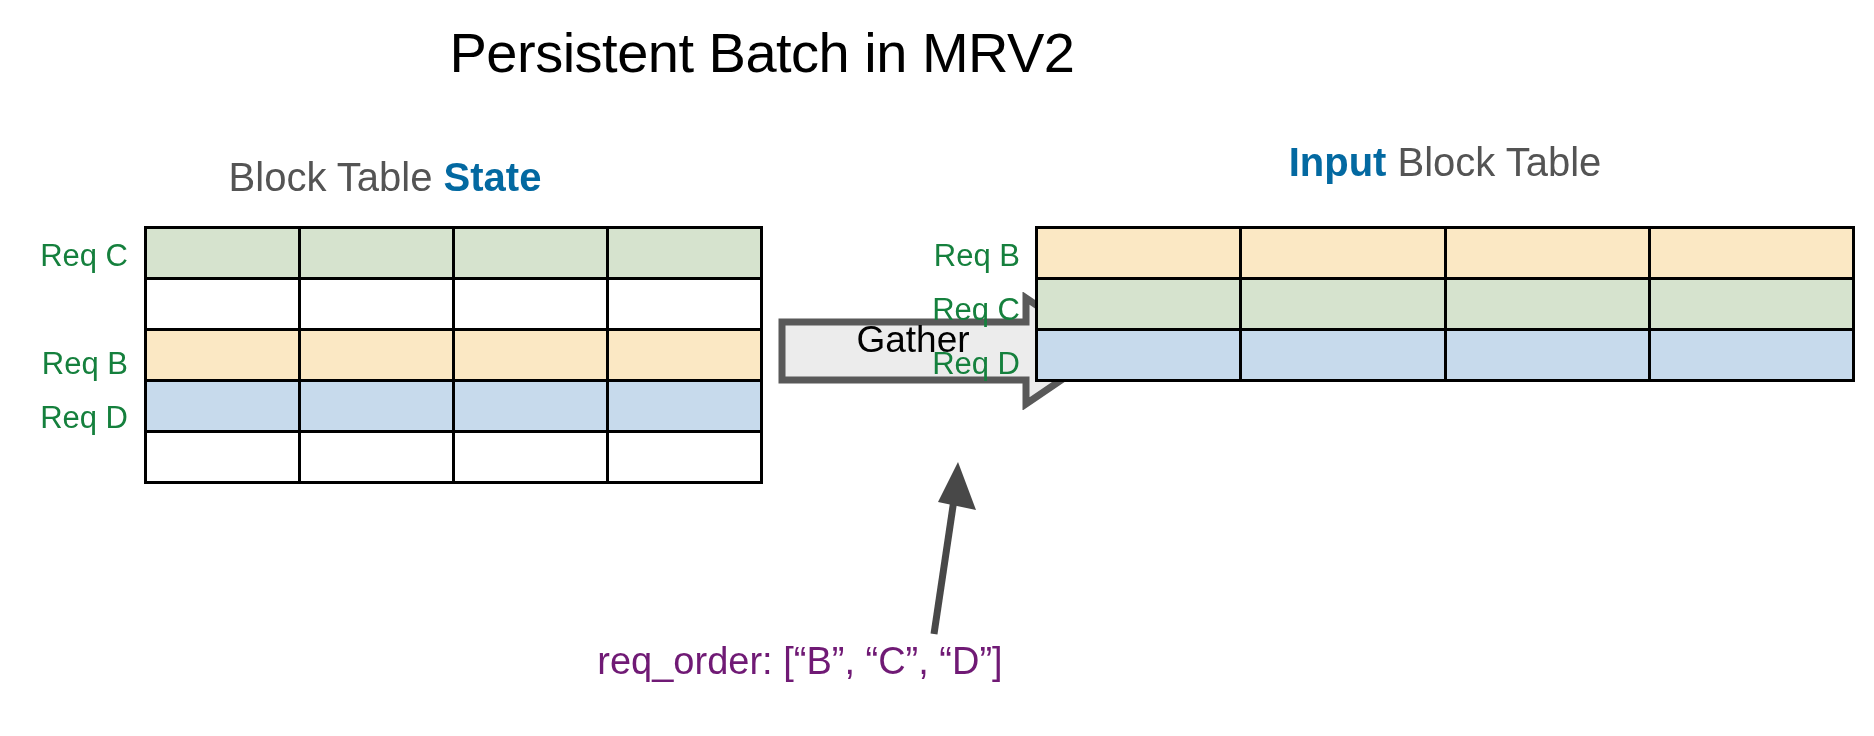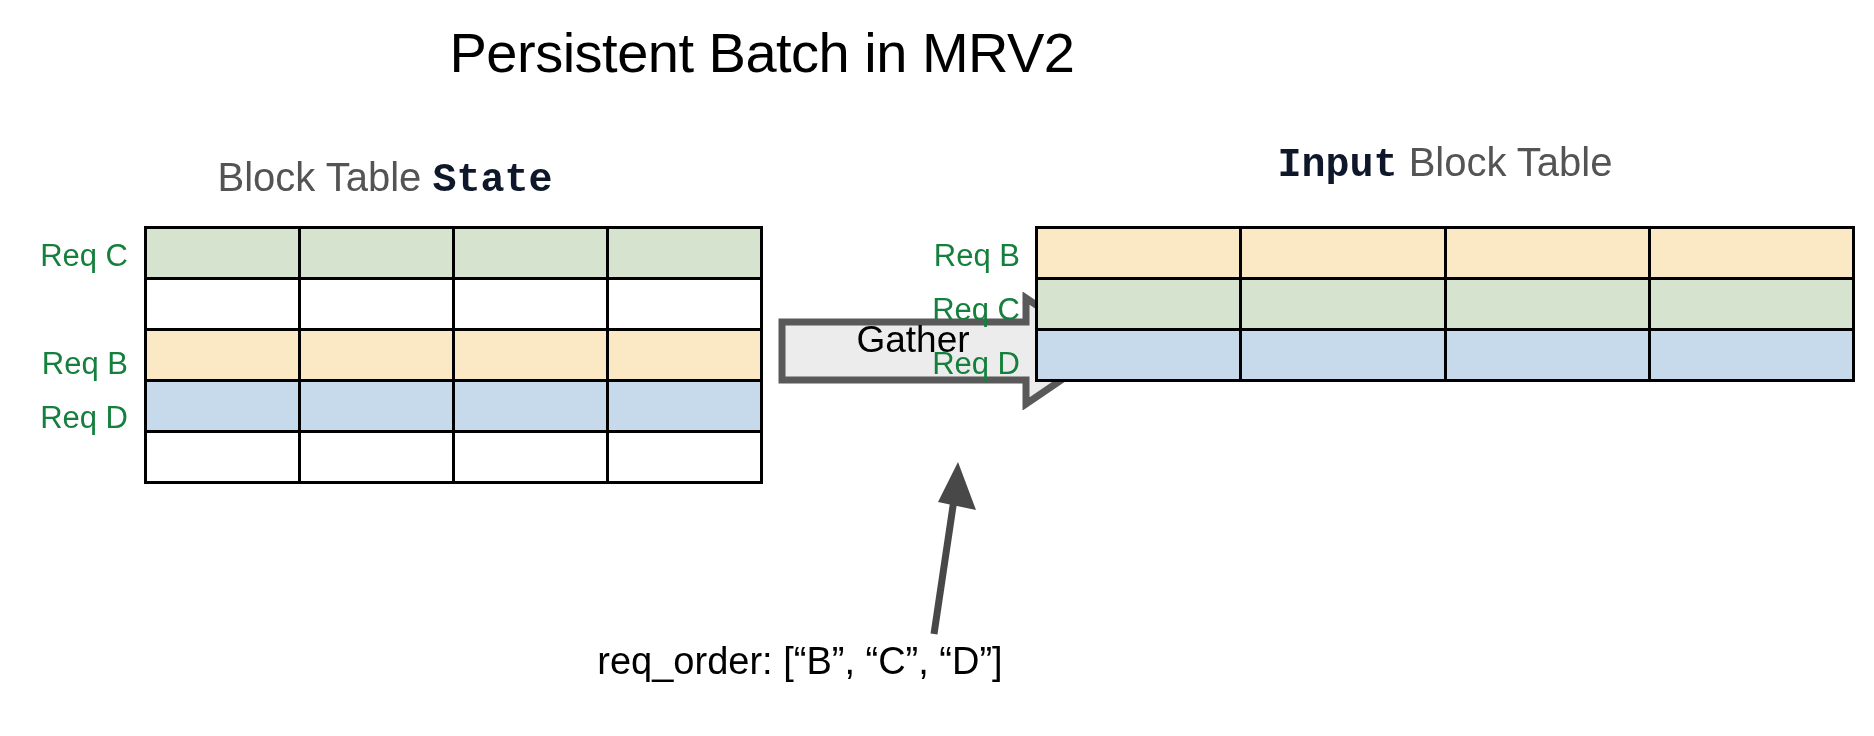--- a/index.html
+++ b/index.html
@@ -39,23 +39,22 @@
   
   .heading {
     position: absolute;
     font-size: 40px;
     line-height: 48px;
     white-space: nowrap;
     color: #545454;
     font-weight: 400;
   }
   .heading .accent {
-    color: #0f172a;
+    color: #0369a1;
     font-weight: bold;
-    font-family: Liberation Mono, monospace;
   }
   #heading-left {
     left: 0;
     top: 153px;
     width: 770px;
     text-align: center;
   }
   #heading-right {
     left: 1035px;
     top: 138px;
@@ -137,21 +136,21 @@
 
   
   #caption {
     position: absolute;
     left: 380px;
     top: 638px;
     width: 840px;
     text-align: center;
     font-size: 38px;
     line-height: 46px;
-    color: #000000;
+    color: #701a75;
     white-space: nowrap;
   }
 </style>
 </head>
 <body>
 
 <div id="slide">
 
   <div id="title">Persistent Batch in MRV2</div>
 

